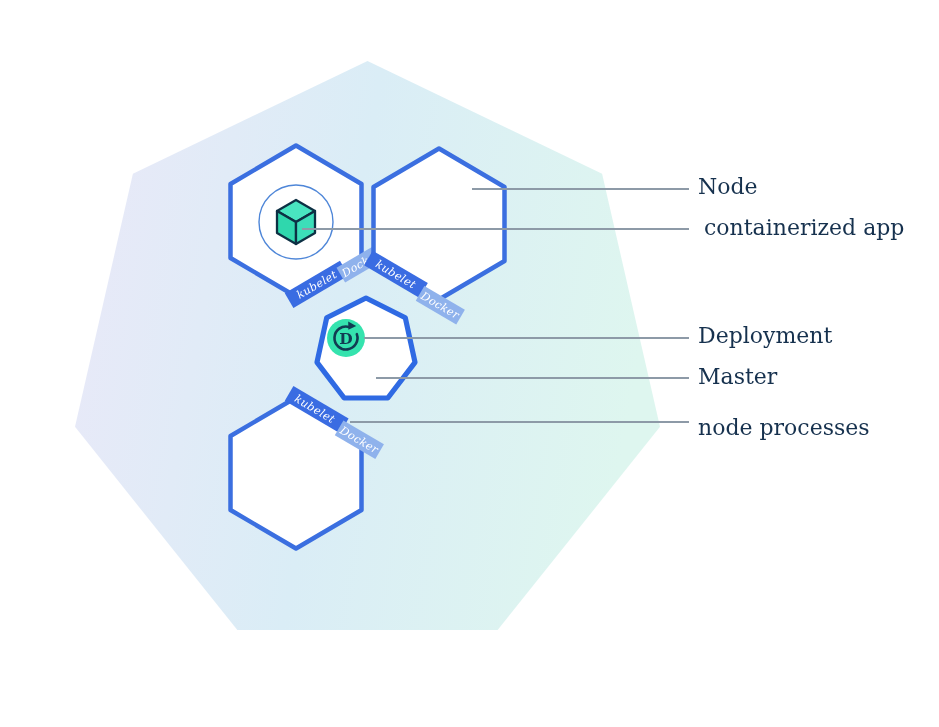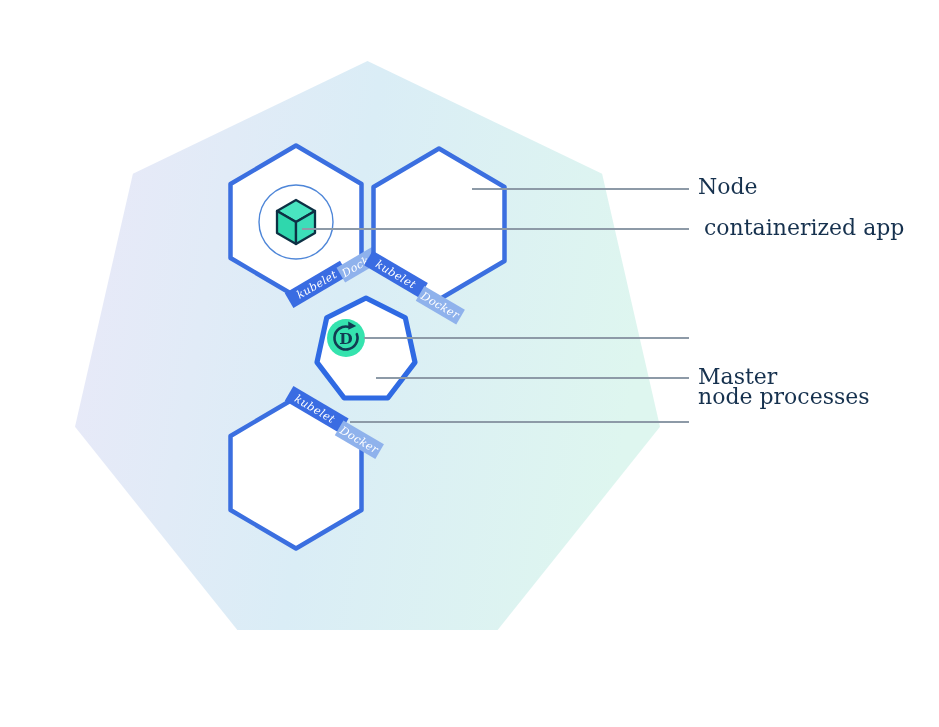--- a/index.html
+++ b/index.html
@@ -43,21 +43,21 @@
   .line-deploy{left:364px;top:337px;width:325px;}
   .line-master{left:376px;top:377px;width:313px;}
   .line-proc{left:350px;top:421px;width:339px;}
 
   
   .callout-label{position:absolute;left:698px;color:#16314e;font-size:22px;line-height:28px;z-index:5;white-space:nowrap;}
   .lbl-node{top:173px;text-align:center;}
   .lbl-app{top:214px;margin-left:6px;}
   .lbl-deploy{top:322px;}
   .lbl-master{top:363px;}
-  .lbl-proc{top:383px;}
+  .lbl-proc{top:414px;}
 
   .diagram-title{
     position:absolute;left:146px;top:637px;width:440px;text-align:center;
     color:#12283f;font-size:28px;font-weight:bold;white-space:pre;z-index:5;
   }
 </style>
 </head>
 <body>
 
 <div class="stage">
@@ -121,17 +121,18 @@
   </svg>
 
   <div class="callout-line line-node"></div>
   <div class="callout-line line-app"></div>
   <div class="callout-line line-deploy"></div>
   <div class="callout-line line-master"></div>
   <div class="callout-line line-proc"></div>
 
   <div class="callout-label lbl-node">Node</div>
   <div class="callout-label lbl-app">containerized app</div>
+  <div class="callout-label lbl-deploy">Deployment</div>
   <div class="callout-label lbl-master">Master</div>
   <div class="callout-label lbl-proc">node processes</div>
 
 
 </div>
 
 </body></html>

